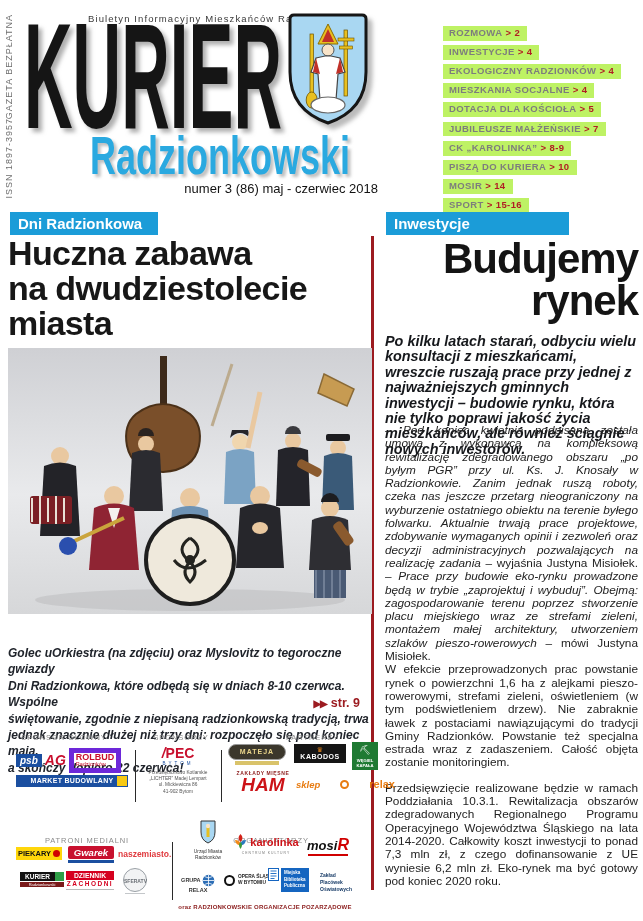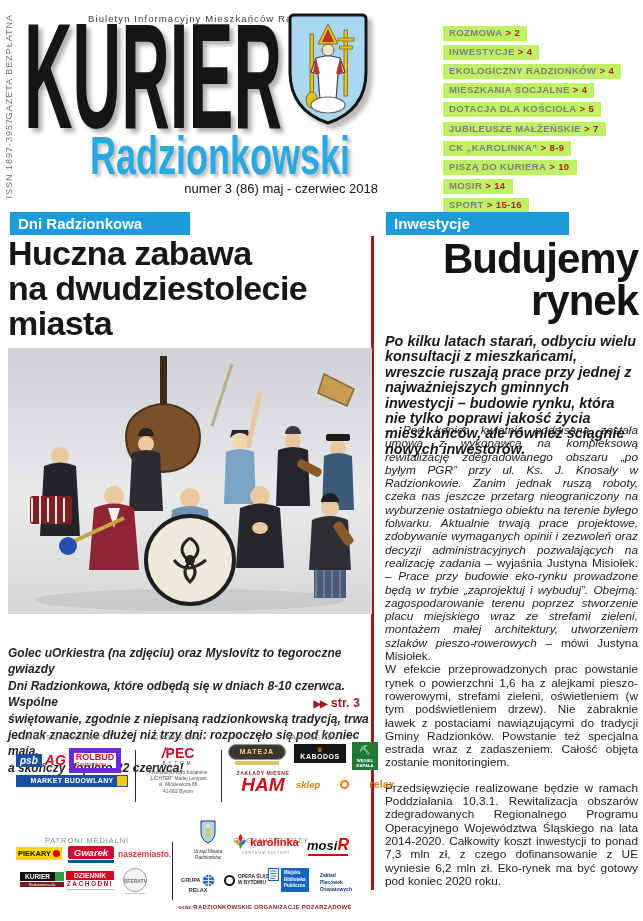--- a/index.html
+++ b/index.html
@@ -21,21 +21,21 @@
   
   #toc{position:absolute;left:443px;top:26px;display:flex;flex-direction:column;
        align-items:flex-start;gap:4.2px;}
   .toc-item{background:#bef264;padding:2px 7px 2px 6px;font-size:9.5px;font-weight:bold;
             letter-spacing:.4px;color:#7d7d7d;line-height:1.15;white-space:nowrap;cursor:pointer;}
   .toc-page{color:#b01e24;margin-left:3px;}
 
   
   .secbar{position:absolute;height:23px;background:#1b9cd8;color:#fff;font-weight:bold;
           font-size:15px;line-height:23px;padding-left:8px;box-sizing:border-box;}
-  #bar-left{left:10px;top:212px;width:180px;}
+  #bar-left{left:10px;top:212px;width:148px;}
   #bar-right{left:386px;top:212px;width:183px;}
 
   
   #headline-left{position:absolute;left:8px;top:236px;width:364px;font-size:34px;font-weight:bold;
                  line-height:35px;letter-spacing:-.6px;color:#171717;white-space:pre-line;}
   #band-photo{position:absolute;left:8px;top:348px;width:364px;height:266px;}
   #caption{position:absolute;left:8px;top:617px;width:368px;font-size:12px;font-weight:bold;
            font-style:italic;line-height:16.4px;color:#20242b;white-space:pre-line;margin-top:28px;}
   #jump{position:absolute;left:8px;top:696px;width:352px;text-align:right;color:#9c1b20;
         font-weight:bold;font-size:12.5px;cursor:pointer;}
@@ -263,21 +263,21 @@
     <path d="M182 190 q-16 11 0 24 q16 -13 0 -24 M166 212 q12 16 32 0 M182 214 q-10 10 0 20 q10 -10 0 -20" stroke="#23231f" stroke-width="3" fill="none"></path>
     <circle cx="182" cy="212" r="5" fill="#23231f"></circle>
   </svg>
 
   <div id="caption">Golec uOrkiestra (na zdjęciu) oraz Myslovitz to tegoroczne gwiazdy
 Dni Radzionkowa, które odbędą się w dniach 8-10 czerwca. Wspólne
 świętowanie, zgodnie z niepisaną radzionkowską tradycją, trwa
 jednak znacznie dłużej niż trzy dni: rozpoczęło się pod koniec maja,
 a skończy dopiero 22 czerwca!</div>
   <div id="jump">
-    <span class="arr">▶▶</span><span>str. 3</span>
+    <span class="arr">▶▶</span><span>str. 9</span>
   </div>
 
   <div id="headline-right">Budujemy
 rynek</div>
   <div id="lead">Po kilku latach starań, odbyciu wielu konsultacji z mieszkańcami, wreszcie ruszają prace przy jednej z najważniejszych gminnych inwestycji – budowie rynku, która nie tylko poprawi jakość życia mieszkańców, ale również ściągnie nowych inwestorów.</div>
   <div id="bodytext">
     <p><span class="it">– Pod koniec kwietnia podpisana została umowa z wykonawcą na kompleksową rewitalizację zdegradowanego obszaru „po byłym PGR” przy ul. Ks. J. Knosały w Radzionkowie. Zanim jednak ruszą roboty, czeka nas jeszcze przetarg nieograniczony na wyburzenie ostatniego obiektu na terenie byłego folwarku. Aktualnie trwają prace projektowe, zdobywanie wymaganych opinii i zezwoleń oraz decyzji administracyjnych pozwalających na realizację zadania </span><span>– wyjaśnia Justyna Misiołek. </span><span class="it">– Prace przy budowie eko-rynku prowadzone będą w trybie „zaprojektuj i wybuduj”. Obejmą: zagospodarowanie terenu poprzez stworzenie placu miejskiego wraz ze strefami zieleni, montażem małej architektury, utworzeniem szlaków pieszo-rowerowych </span><span>– mówi Justyna Misiołek.</span></p>
     <p>W efekcie przeprowadzonych prac powstanie rynek o powierzchni 1,6 ha z alejkami pieszo-rowerowymi, strefami zieleni, oświetleniem (w tym podświetleniem drzew). Nie zabraknie ławek z postaciami nawiązującymi do tradycji Gminy Radzionków. Powstanie też specjalna estrada wraz z zadaszeniem. Całość objęta zostanie monitoringiem.</p>
     <p class="gap"><span>Przedsięwzięcie realizowane będzie w ramach Poddziałania 10.3.1. Rewitalizacja obszarów zdegradowanych Regionalnego Programu Operacyjnego Województwa Śląskiego na lata 2014-2020. Całkowity koszt inwestycji to ponad 7,3 mln zł, z czego dofinansowanie z UE wyniesie 6,2 mln zł. Eko-rynek ma być gotowy pod koniec 2020 roku.</span></p>
   </div>

